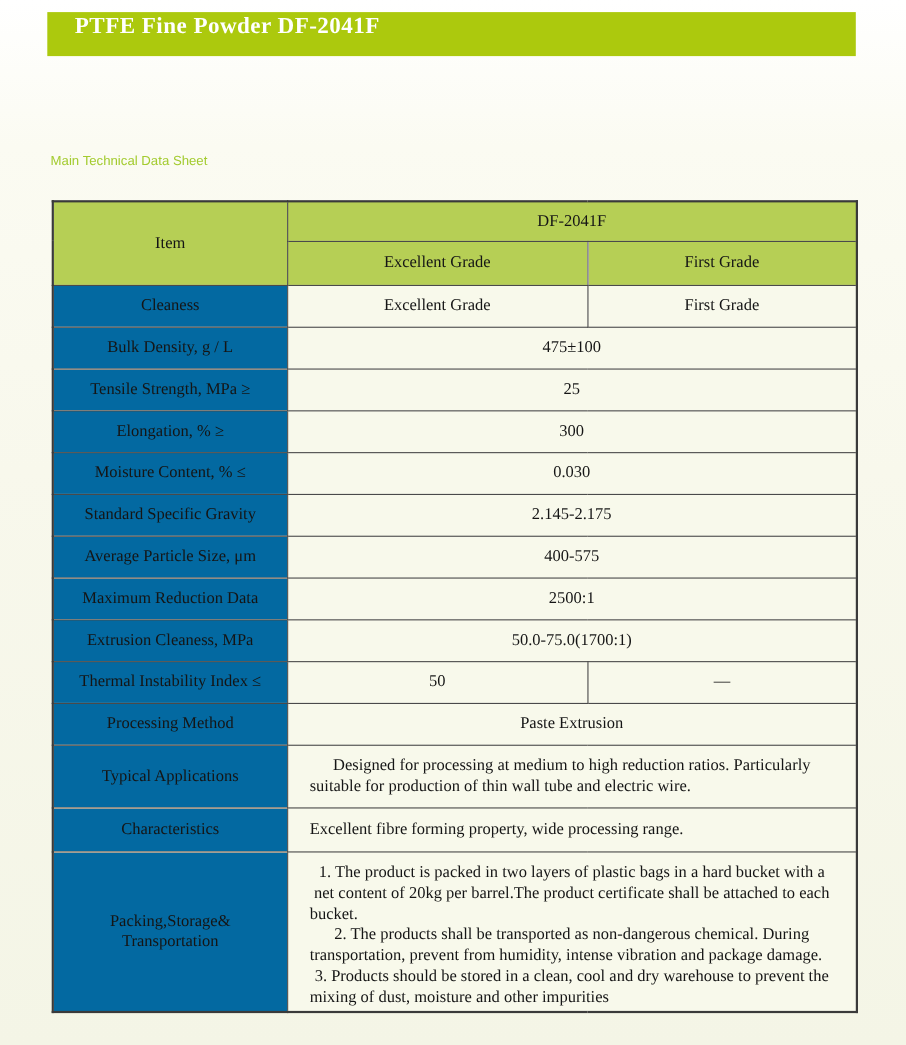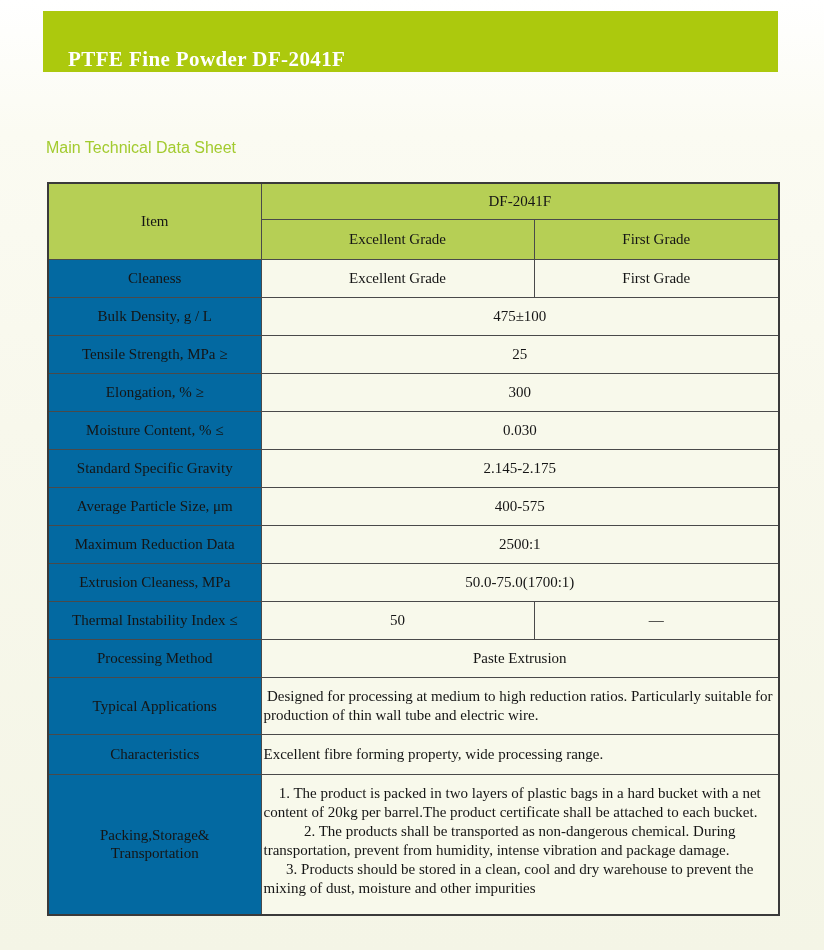--- a/index.html
+++ b/index.html
@@ -4,44 +4,44 @@
 <style>
   * { margin:0; padding:0; box-sizing:border-box; }
   html,body { width:824px; height:950px; }
   body {
     position:relative;
     font-family:"Liberation Serif", serif;
     background:linear-gradient(180deg,#ffffff 0%, #fbfbf2 14%, #f8f8ec 45%, #f4f5e6 100%);
     overflow:hidden;
   }
   .banner {
-    position:absolute; left:43px; top:11px; width:735px; height:61px;
+    position:absolute; left:43px; top:11px; width:735px; height:40px;
     background:#acc90d;
-    display:flex; align-items:flex-end;
+    display:flex; align-items:flex-start;
   }
   .banner .title {
     color:#ffffff; font-weight:bold; font-size:21px;
     padding-left:25px; letter-spacing:0.4px;
     font-family:"Liberation Serif", serif;
   }
   .section-heading {
     position:absolute; left:46px; top:139px;
     font-family:"Liberation Sans", sans-serif;
-    font-size:16px; color:#a3cb2f;
+    font-size:12px; color:#a3cb2f;
   }
   table.spec {
     position:absolute; left:47px; top:182px; width:731px;
     border-collapse:collapse; table-layout:fixed;
     font-size:15px; color:#151515;
     border:2px solid #3a3a3a;
   }
   table.spec td {
     border:1px solid #4a4a4a;
     text-align:center; vertical-align:middle;
-    padding:2px 2px;
+    padding:2px 20px;
     overflow:hidden;
   }
   tr.r-h1 { height:36px; }
   tr.r-h2 { height:40px; }
   tr.r-std { height:38px; }
   tr.r-apps { height:57px;margin-left:36px; }
   tr.r-char { height:40px; }
   tr.r-pack { height:141px; }
   td.hdr { background:#b6cf55; }
   td.lbl { background:#0369a1; white-space:pre-line; line-height:18px; }

